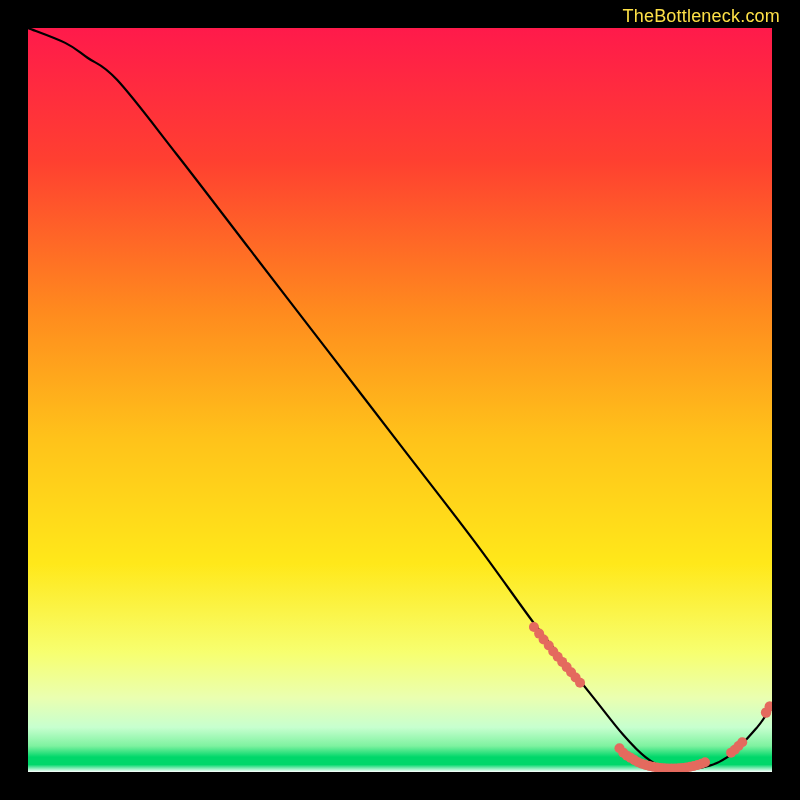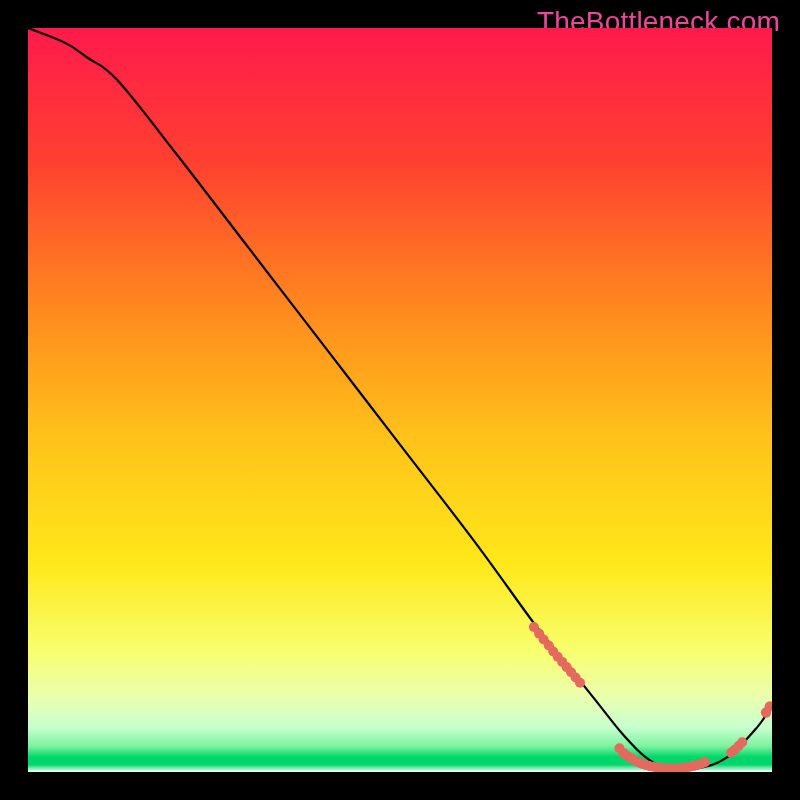--- a/index.html
+++ b/index.html
@@ -36,22 +36,22 @@
     position: absolute;
     left: 0;
     top: 0;
     width: 100%;
     height: 100%;
   }
   .watermark {
     position: absolute;
     top: 6px;
     right: 20px;
-    color: #ec4899;
-    font-size: 28px;
+    color: #fde047;
+    font-size: 18px;
     font-weight: 400;
     letter-spacing: 0.2px;
     user-select: none;
   }
 </style>
 </head>
 <body>
 
 <div class="stage">
   <div class="watermark">TheBottleneck.com</div>

